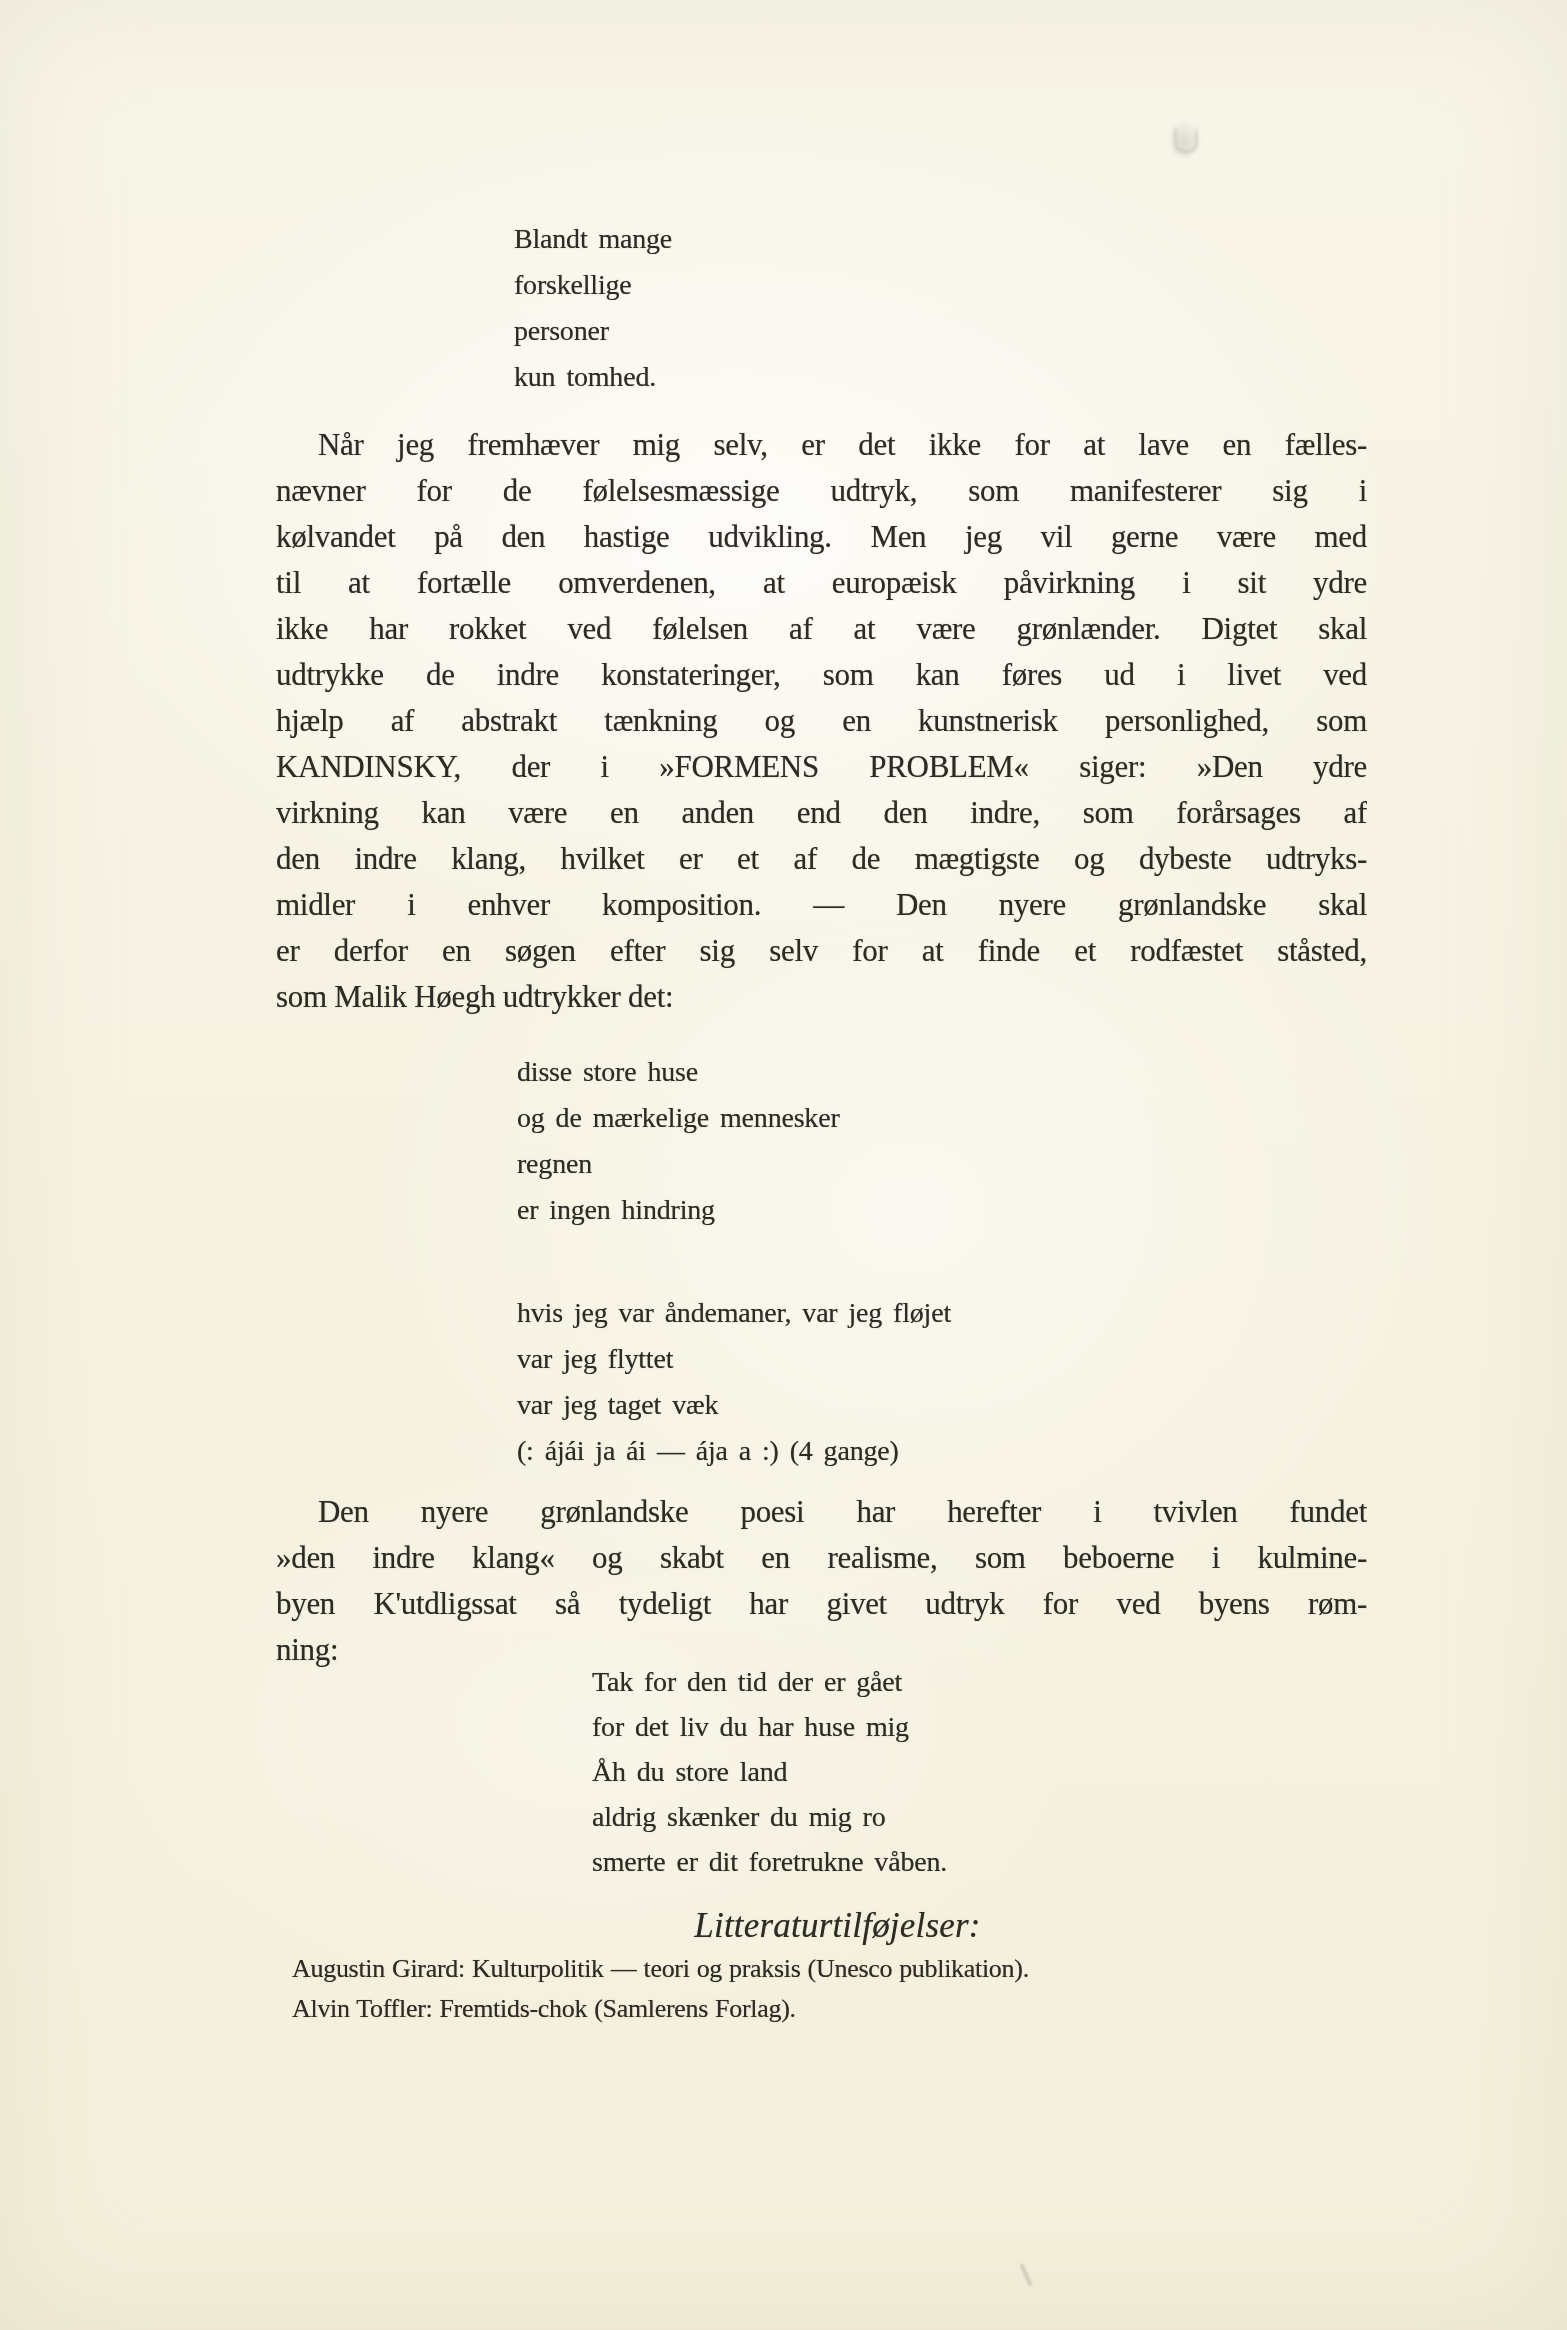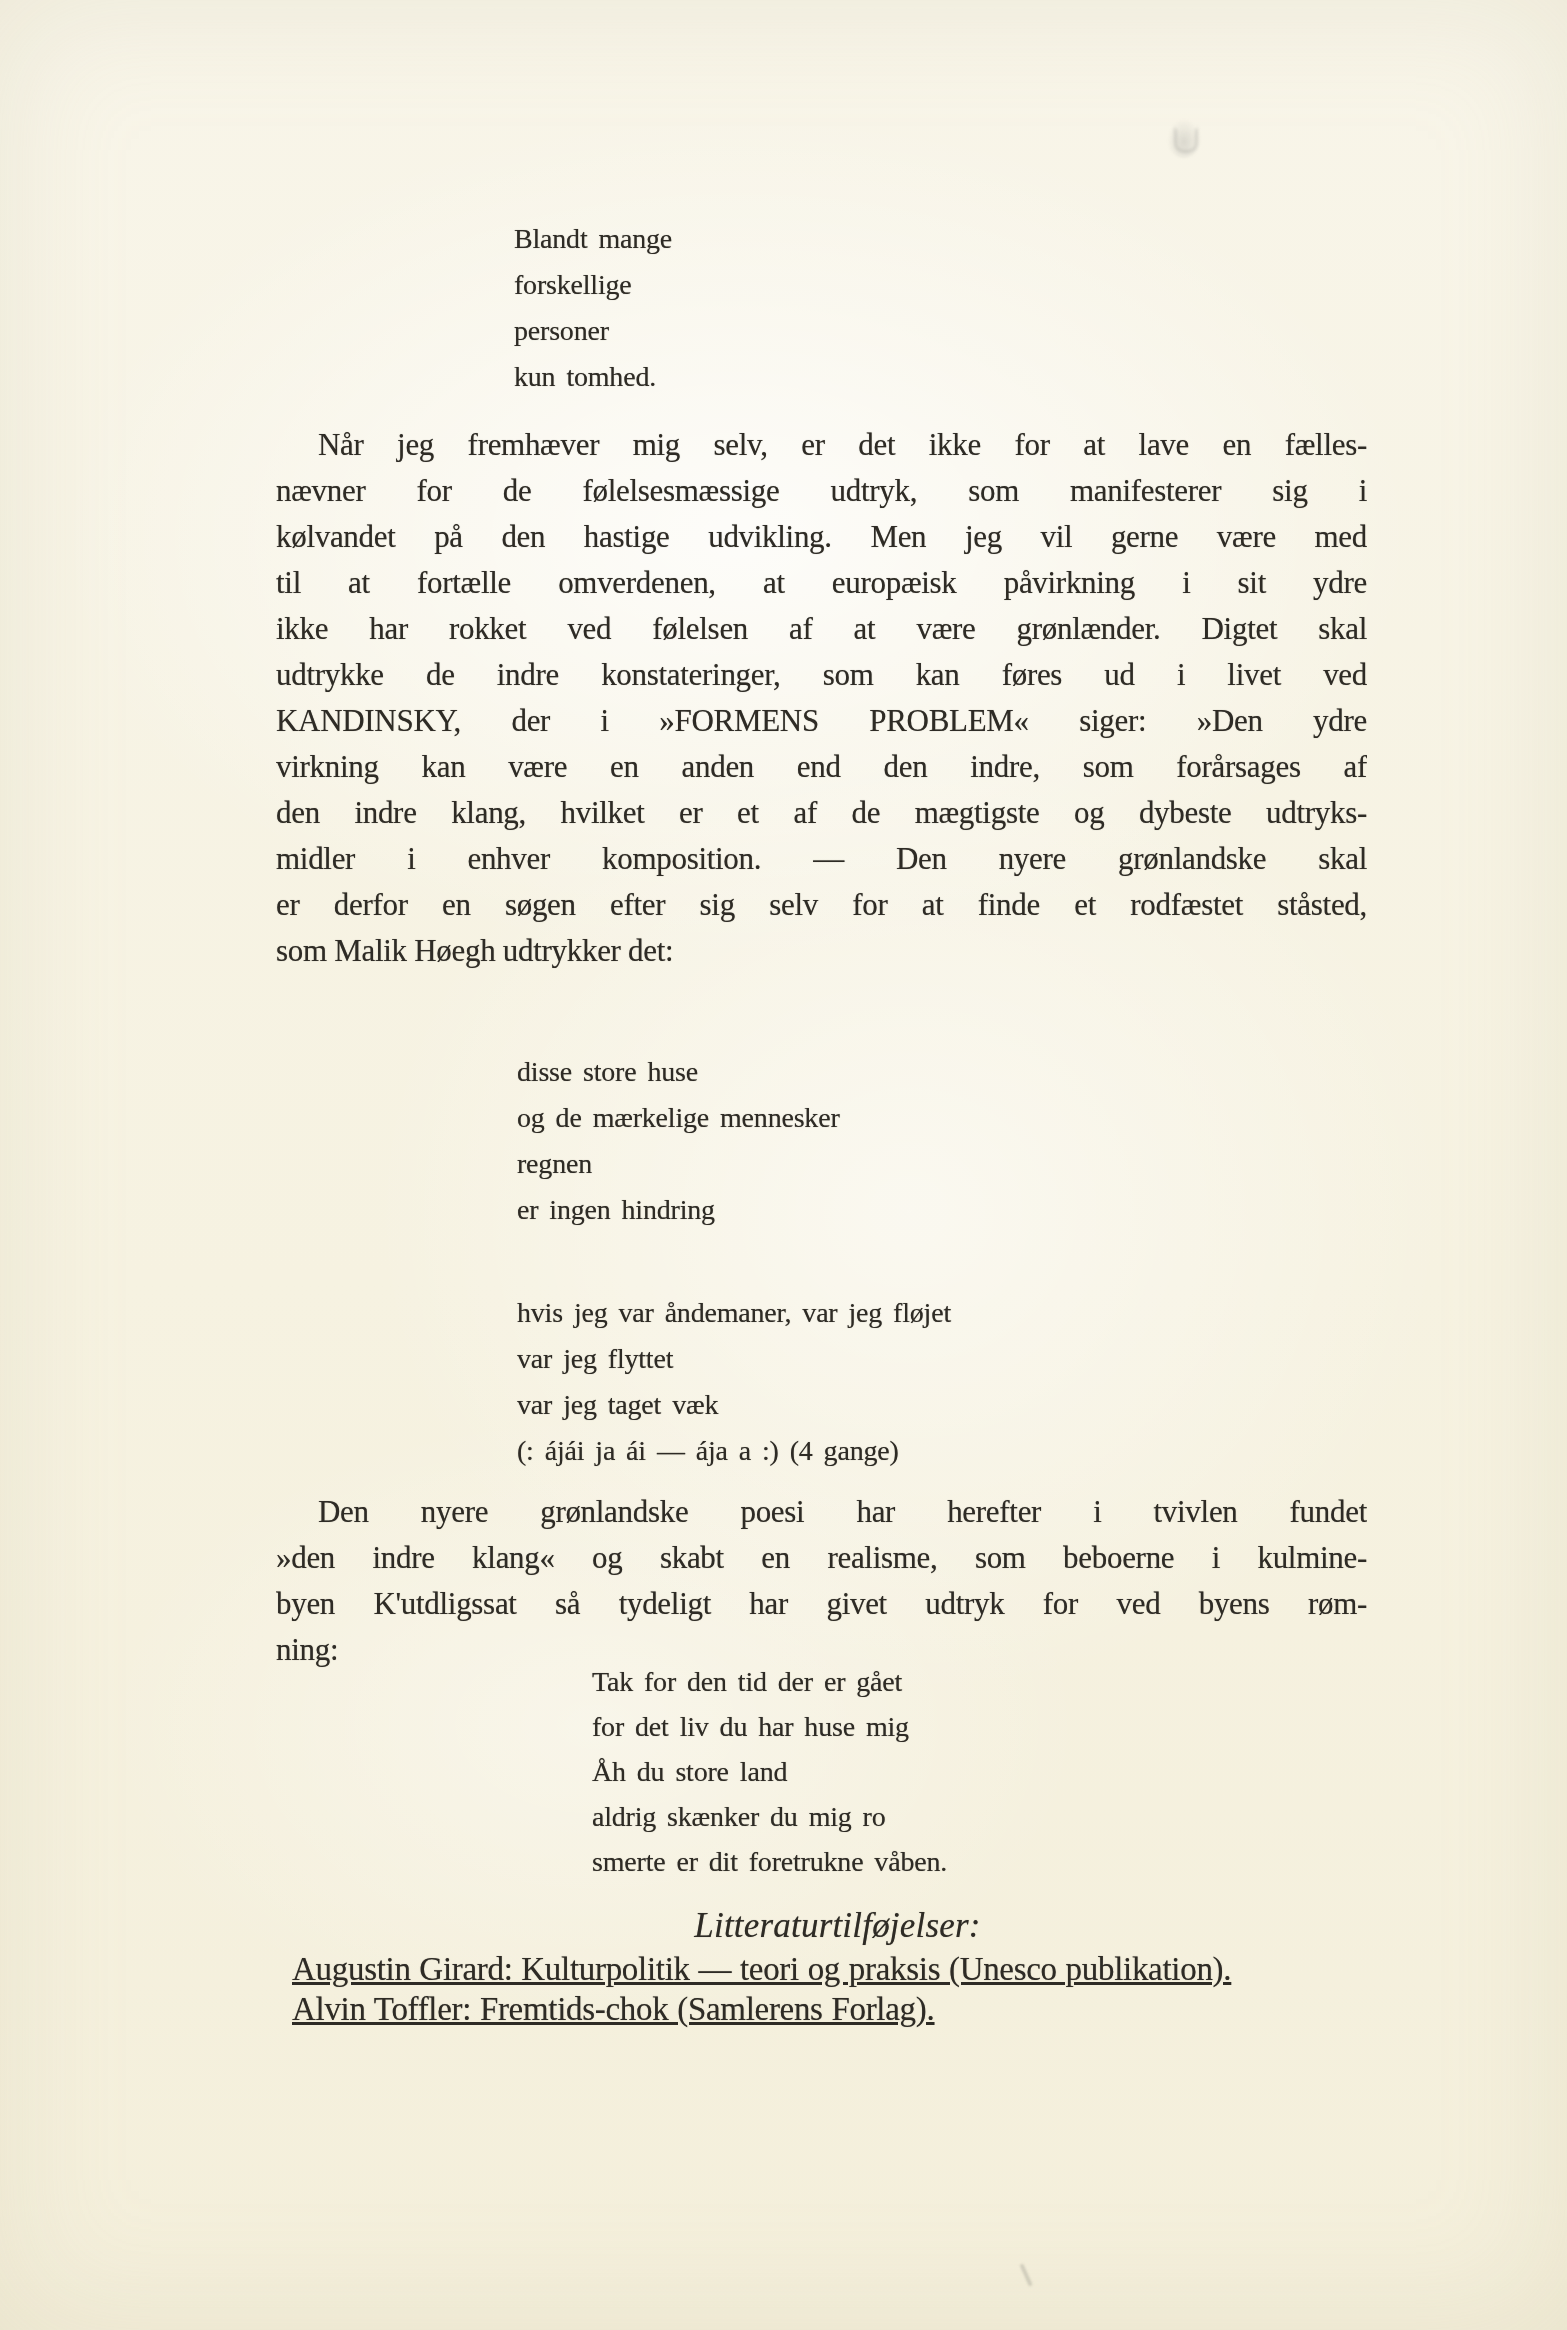--- a/index.html
+++ b/index.html
@@ -52,24 +52,23 @@
   
   .heading{
     left:292px;width:1091px;
     font-size:35px;line-height:44px;
     font-style:italic;
     text-align:center;
     letter-spacing:0.2px;
   }
   .refs{
     left:292px;width:1215px;
-    font-size:33px;line-height:40px;
+    font-size:26px;line-height:40px;
     letter-spacing:-0.3px;word-spacing:0.8px;
     white-space:nowrap;
-    text-decoration:underline;
   }
 
   
   .smudge{
     position:absolute;left:1167px;top:119px;width:34px;height:39px;
     border-radius:50%;
     background:radial-gradient(ellipse at 50% 60%, rgba(150,150,146,.30), rgba(150,150,146,0) 70%);
     filter:blur(0.8px);
   }
   .smudge-inner{
@@ -99,20 +98,21 @@
     <div class="vline">kun tomhed.</div>
   </div>
 
   <div class="block para" style="top:422px;">
     <div class="pline first">Når jeg fremhæver mig selv, er det ikke for at lave en fælles-</div>
     <div class="pline">nævner for de følelsesmæssige udtryk, som manifesterer sig i</div>
     <div class="pline">kølvandet på den hastige udvikling. Men jeg vil gerne være med</div>
     <div class="pline">til at fortælle omverdenen, at europæisk påvirkning i sit ydre</div>
     <div class="pline">ikke har rokket ved følelsen af at være grønlænder. Digtet skal</div>
     <div class="pline">udtrykke de indre konstateringer, som kan føres ud i livet ved</div>
+    <div class="pline">hjælp af abstrakt tænkning og en kunstnerisk personlighed, som</div>
     <div class="pline">KANDINSKY, der i »FORMENS PROBLEM« siger: »Den ydre</div>
     <div class="pline">virkning kan være en anden end den indre, som forårsages af</div>
     <div class="pline">den indre klang, hvilket er et af de mægtigste og dybeste udtryks-</div>
     <div class="pline">midler i enhver komposition. — Den nyere grønlandske skal</div>
     <div class="pline">er derfor en søgen efter sig selv for at finde et rodfæstet ståsted,</div>
     <div class="pline last">som Malik Høegh udtrykker det:</div>
   </div>
 
   <div class="block poem" style="left:517px;top:1049px;">
     <div class="vline">disse store huse</div>

